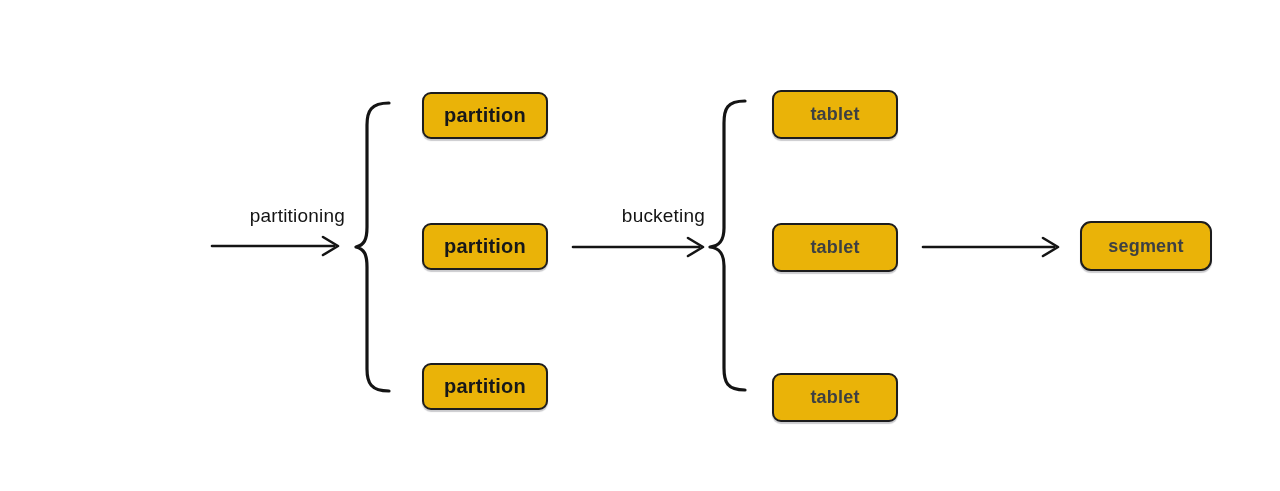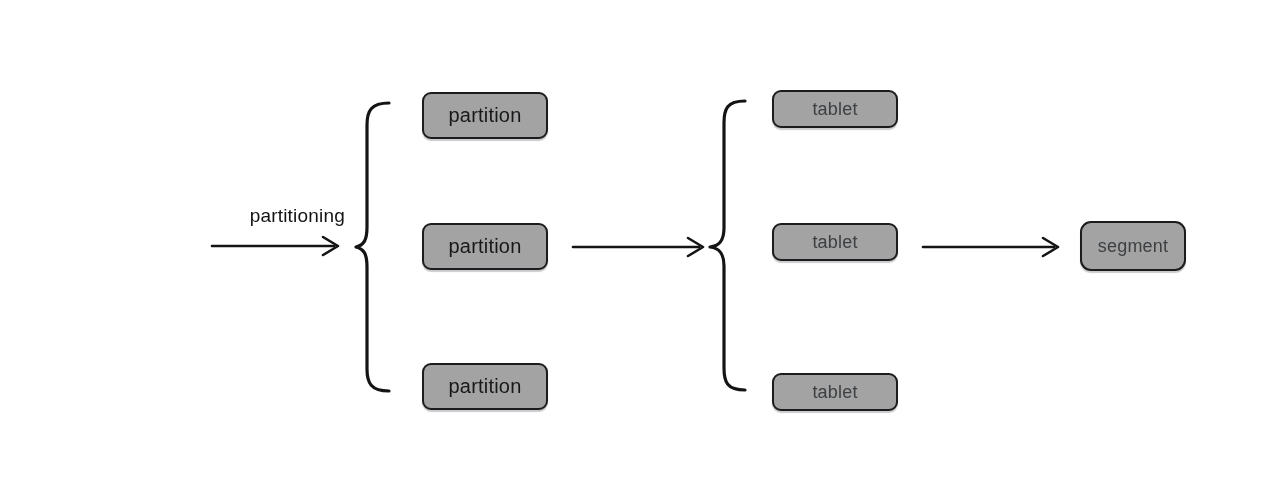--- a/index.html
+++ b/index.html
@@ -10,51 +10,52 @@
   }
   .canvas {
     position: relative;
     width: 1280px;
     height: 491px;
     background: #ffffff;
     overflow: hidden;
   }
   .node {
     position: absolute;
-    background: #a3a3a3;
+    background: #eab308;
     border: 2.5px solid #1c1c1e;
     border-radius: 9px;
     box-sizing: border-box;
     display: flex;
     align-items: center;
     justify-content: center;
     color: #17181a;
     box-shadow: 0 2px 1px rgba(20,20,30,0.22);
     font-size: 20px;
     letter-spacing: 0.2px;
+    font-weight: bold;
   }
   .node-data {
     left: 75px; top: 140px; width: 123px; height: 213px;
     border-radius: 11px;
     font-size: 21px;
   }
   .node-partition { left: 422px; width: 126px; height: 47px; }
   .node-partition.p1 { top: 92px; }
   .node-partition.p2 { top: 223px; }
   .node-partition.p3 { top: 363px; }
   .node-tablet {
-    left: 772px; width: 126px; height: 38px;
+    left: 772px; width: 126px; height: 49px;
     color: #3d4043;
     font-size: 18px;
   }
   .node-tablet.t1 { top: 90px; }
   .node-tablet.t2 { top: 223px; }
   .node-tablet.t3 { top: 373px; }
   .node-segment {
-    left: 1080px; top: 221px; width: 106px; height: 50px;
+    left: 1080px; top: 221px; width: 132px; height: 50px;
     color: #3d4043;
     font-size: 18px;
     border-radius: 11px;
   }
   .flow-label {
     position: absolute;
     color: #141414;
     font-size: 19px;
     text-align: right;
     letter-spacing: 0.2px;
@@ -99,20 +100,21 @@
     </g>
     <path class="brace" d="M745 101 C727 101 724 109 724 123 L724 228 C724 241 719 246 710 247 C719 248 724 253 724 266 L724 368 C724 382 727 390 745 390"></path>
     <g>
       <line class="shaft" x1="923" y1="247" x2="1054" y2="247"></line>
       <path class="head" d="M1043 238 L1058 247 L1043 256"></path>
     </g>
   </svg>
 
 
   <div class="flow-label label-partitioning">partitioning</div>
+  <div class="flow-label label-bucketing">bucketing</div>
 
   <div class="node node-partition p1">partition</div>
   <div class="node node-partition p2">partition</div>
   <div class="node node-partition p3">partition</div>
 
   <div class="node node-tablet t1">tablet</div>
   <div class="node node-tablet t2">tablet</div>
   <div class="node node-tablet t3">tablet</div>
 
   <div class="node node-segment">segment</div>

